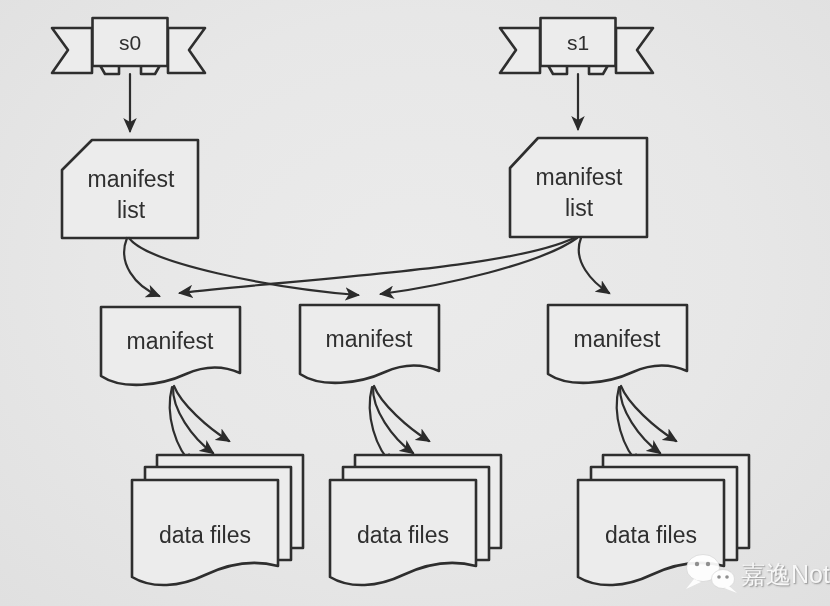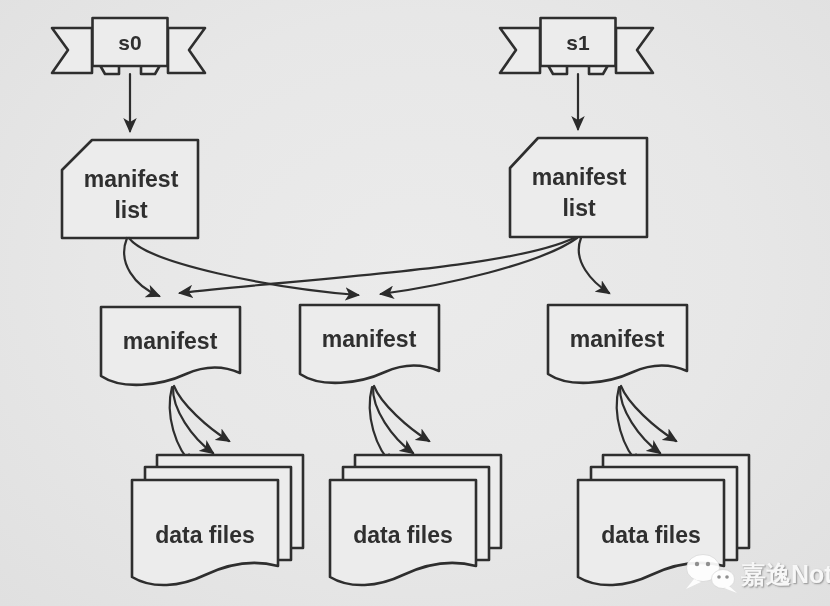--- a/index.html
+++ b/index.html
@@ -1,21 +1,21 @@
 <!DOCTYPE html>
 <html><head>
 <meta charset="utf-8">
 <style>
   html,body{margin:0;padding:0;}
   body{
     width:830px;height:606px;overflow:hidden;
     background:radial-gradient(ellipse at 50% 45%, #ebebeb 0%, #e7e7e7 55%, #e0e0e0 100%);
     font-family:"Liberation Sans","DejaVu Sans",sans-serif;
   }
-  #stage{position:relative;width:830px;height:494px;font-weight:bold;}
+  #stage{position:relative;width:830px;height:494px;}
   svg{position:absolute;left:0;top:0;}
   .shape{fill:#ececec;stroke:#2e2e2e;stroke-width:2.6;stroke-linejoin:round;}
   .edge{fill:none;stroke:#2e2e2e;stroke-width:2.2;stroke-linecap:round;}
   .node-label{fill:#2f2f2f;font-size:23px;text-anchor:middle;}
   .banner-label{fill:#2f2f2f;font-size:21px;text-anchor:middle;}
   .wm-text{font-size:25px;fill:#f7f7f7;text-shadow:1px 1px 2px #9a9a9a;}
   .wm-shadow{font-size:25px;fill:#a8a8a8;opacity:.55;}
   .wm-bubble{fill:rgba(255,255,255,.93);stroke:rgba(200,200,200,.5);stroke-width:1;}
   .wm-eye{fill:#8f8f8f;}
 </style>

